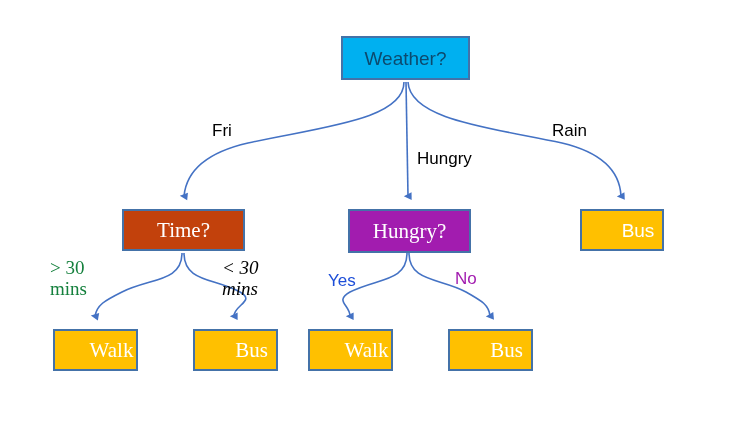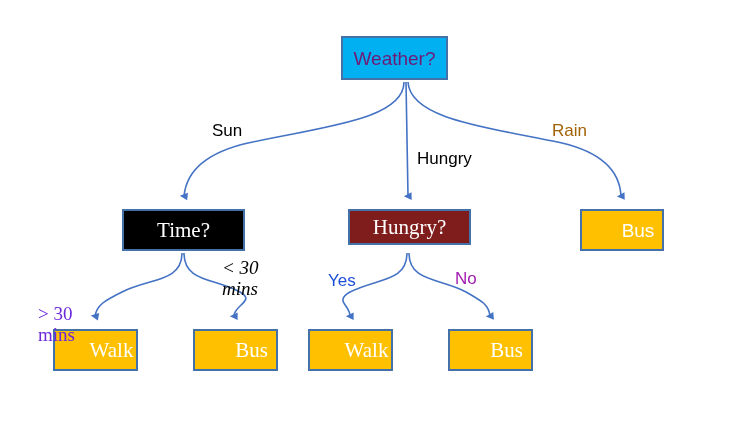--- a/index.html
+++ b/index.html
@@ -81,50 +81,50 @@
         <path d="M 406 82 L 408 196" fill="none" stroke="#4472C4" stroke-width="1.6" marker-end="url(#arrowhead)"></path>
         <path d="M 408 82 C 410 120 492 128 562 143 C 608 154 620 176 621 196" fill="none" stroke="#4472C4" stroke-width="1.6" marker-end="url(#arrowhead)"></path>
         <path d="M 182 253 C 182 282 150 278 122 292 C 104 301 97 305 95 316" fill="none" stroke="#4472C4" stroke-width="1.6" marker-end="url(#arrowhead)"></path>
         <path d="M 184 253 C 184 282 214 278 240 292 C 256 301 234 305 234 316" fill="none" stroke="#4472C4" stroke-width="1.6" marker-end="url(#arrowhead)"></path>
         <path d="M 407 253 C 407 282 377 278 350 292 C 334 301 350 305 350 316" fill="none" stroke="#4472C4" stroke-width="1.6" marker-end="url(#arrowhead)"></path>
         <path d="M 409 253 C 409 282 440 278 466 292 C 482 301 489 305 490 316" fill="none" stroke="#4472C4" stroke-width="1.6" marker-end="url(#arrowhead)"></path>
       </g>
   </svg>
 
   <div id="node-layer">
-      <div class="node decision font-sans" style="left: 341px; top: 36px; width: 107px; height: 44px; background: rgb(0, 176, 240); border-color: rgb(68, 114, 168); color: #701a75; text-align: right;">
+      <div class="node decision font-sans" style="left: 341px; top: 36px; width: 129px; height: 44px; background: rgb(0, 176, 240); border-color: rgb(68, 114, 168); color: #0c4a6e; text-align: right;">
         <span>Weather?</span>
       </div>
-      <div class="node decision font-serif" style="left: 122px; top: 209px; width: 123px; height: 42px; background: #000000; border-color: rgb(68, 114, 168); color: rgb(255, 255, 255);">
+      <div class="node decision font-serif" style="left: 122px; top: 209px; width: 123px; height: 42px; background: #c2410c; border-color: rgb(68, 114, 168); color: rgb(255, 255, 255);">
         <span>Time?</span>
       </div>
-      <div class="node decision font-serif" style="left: 348px; top: 209px; width: 123px; height: 36px; background: #7f1d1d; border-color: rgb(68, 114, 168); color: rgb(255, 255, 255);">
+      <div class="node decision font-serif" style="left: 348px; top: 209px; width: 123px; height: 44px; background: #a21caf; border-color: rgb(68, 114, 168); color: rgb(255, 255, 255);">
         <span>Hungry?</span>
       </div>
       <div class="node outcome font-sans" style="left: 580px; top: 209px; width: 84px; height: 42px; background: rgb(255, 192, 0); border-color: rgb(68, 114, 168); color: rgb(255, 255, 255);">
         <span>Bus</span>
       </div>
       <div class="node outcome font-serif" style="left: 53px; top: 329px; width: 85px; height: 42px; background: rgb(255, 192, 0); border-color: rgb(68, 114, 168); color: rgb(255, 255, 255);">
         <span>Walk</span>
       </div>
       <div class="node outcome font-serif" style="left: 193px; top: 329px; width: 85px; height: 42px; background: rgb(255, 192, 0); border-color: rgb(68, 114, 168); color: rgb(255, 255, 255);">
         <span>Bus</span>
       </div>
       <div class="node outcome font-serif" style="left: 308px; top: 329px; width: 85px; height: 42px; background: rgb(255, 192, 0); border-color: rgb(68, 114, 168); color: rgb(255, 255, 255);">
         <span>Walk</span>
       </div>
       <div class="node outcome font-serif" style="left: 448px; top: 329px; width: 85px; height: 42px; background: rgb(255, 192, 0); border-color: rgb(68, 114, 168); color: rgb(255, 255, 255);">
         <span>Bus</span>
       </div>
     </div>
   <div id="label-layer">
-      <div class="edge-label font-sans" style="left: 212px; top: 121px; color: rgb(0, 0, 0);">Sun</div>
+      <div class="edge-label font-sans" style="left: 212px; top: 121px; color: rgb(0, 0, 0);">Fri</div>
       <div class="edge-label font-sans" style="left: 417px; top: 149px; color: rgb(0, 0, 0);">Hungry</div>
-      <div class="edge-label font-sans" style="left: 552px; top: 121px; color: #a16207;">Rain</div>
-      <div class="edge-label font-serif" style="left: 38px; top: 257px; color: #6d28d9; margin-top: 46px;">&gt; 30
+      <div class="edge-label font-sans" style="left: 552px; top: 121px; color: #000000;">Rain</div>
+      <div class="edge-label font-serif" style="left: 50px; top: 257px; color: #15803d;">&gt; 30
 mins</div>
       <div class="edge-label font-serif" style="left: 222px; top: 257px; color: rgb(0, 0, 0); font-style: italic;">&lt; 30
 mins</div>
       <div class="edge-label font-sans" style="left: 328px; top: 271px; color: #1d4ed8;">Yes</div>
       <div class="edge-label font-sans" style="left: 455px; top: 269px; color: #a21caf;">No</div>
     </div>
 
 </div>
 
 </body></html>

